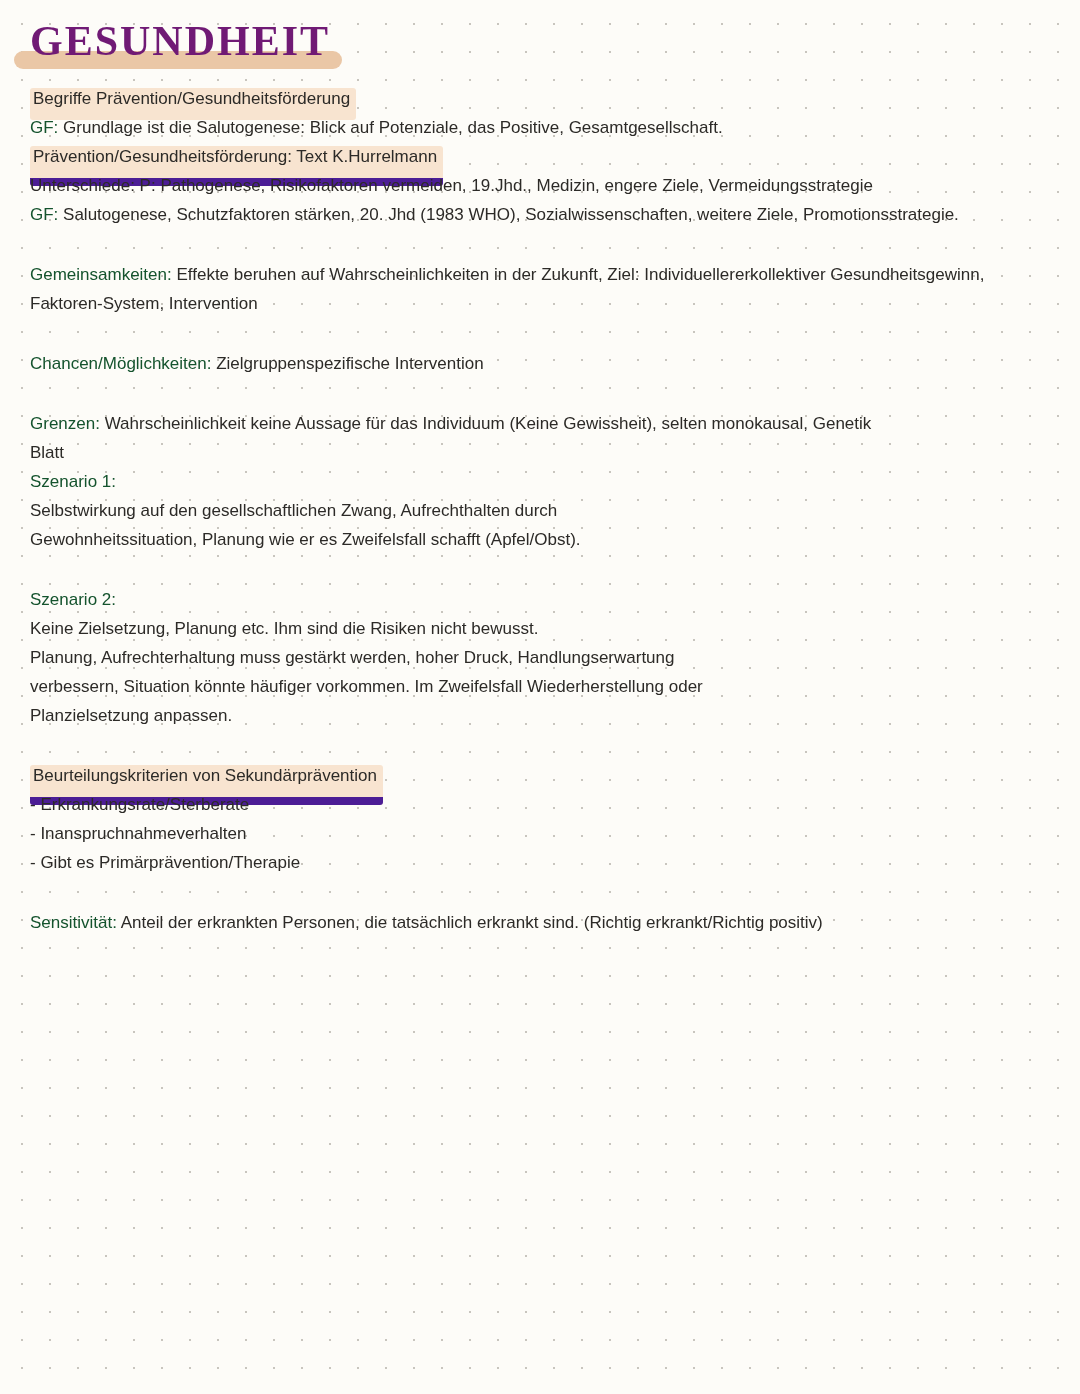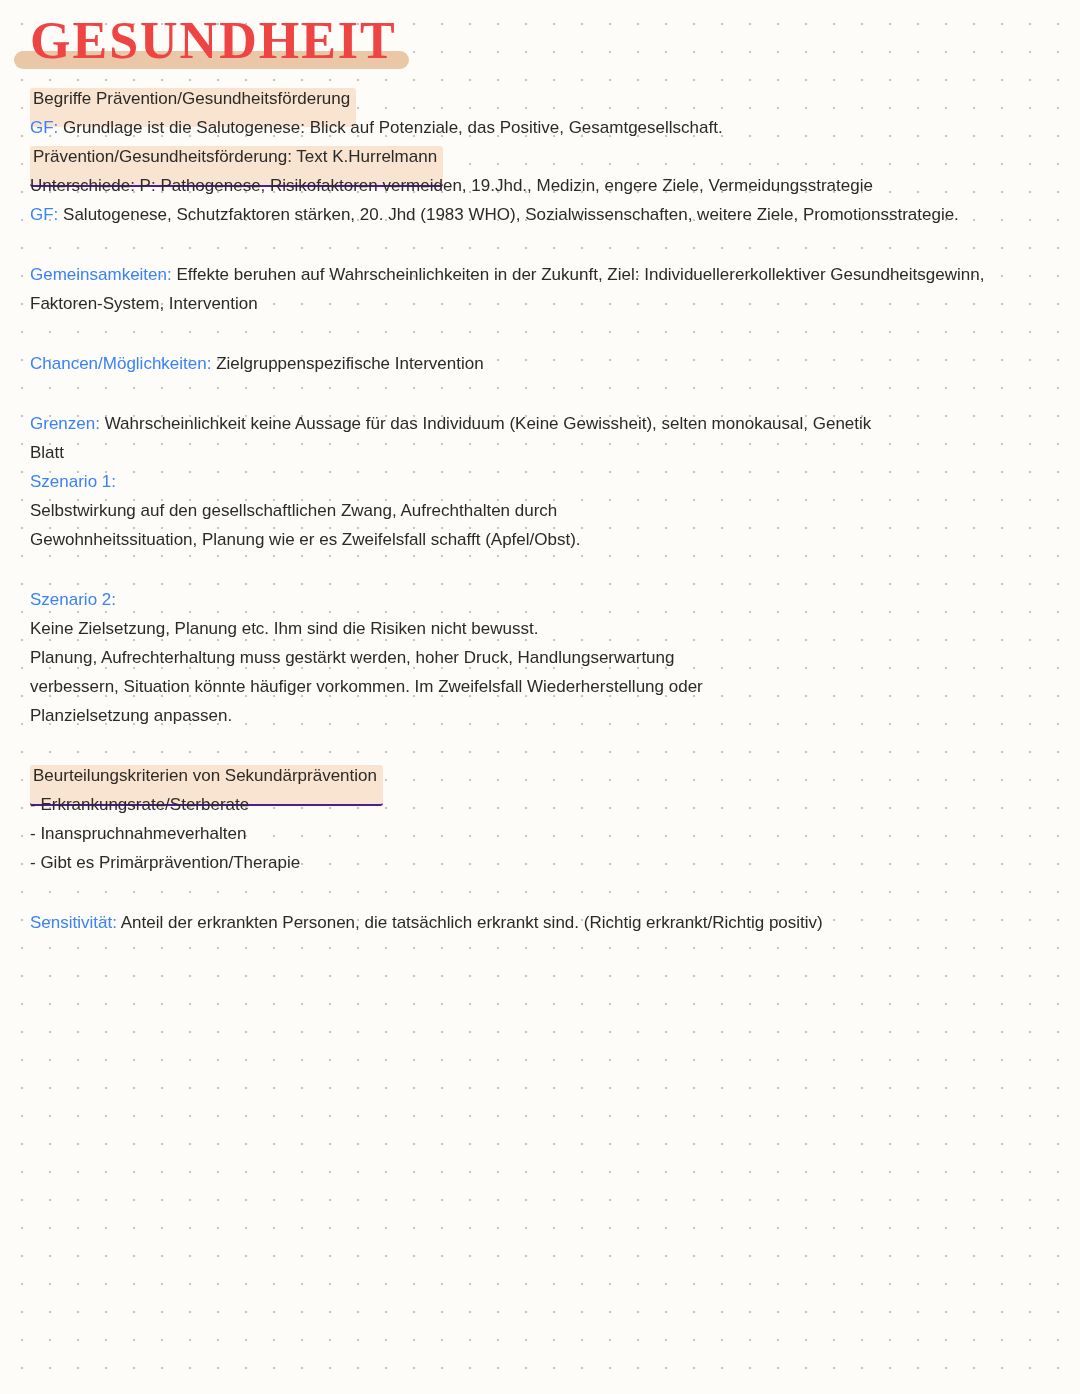--- a/index.html
+++ b/index.html
@@ -12,40 +12,40 @@
     font-family: "Liberation Sans", sans-serif;
     color: #2c2a27;
     overflow: hidden;
   }
   .page { padding: 14px 20px 0 30px; }
 
   .title-wrap { position: relative; display: inline-block; margin: 4px 0 20px 0; }
   .title {
     font-family: "Liberation Serif", serif;
     font-weight: 700;
-    font-size: 52px;
+    font-size: 42px;
     line-height: 46px;
     letter-spacing: 2px;
-    color: #ef4444;
+    color: #701a75;
     position: relative;
     z-index: 1;
   }
   .title-bar {
     position: absolute;
     left: -16px; right: -12px; bottom: -5px;
     height: 18px;
     background: #eac7a6;
     border-radius: 9px;
     z-index: 0;
   }
 
   .line { font-size: 17px; line-height: 29px; min-height: 29px; white-space: nowrap; }
-  .kw  { color: #3b82f6; }
-  .hl  { background: #f8e4d0; padding: 1px 6px 19px 3px; border-radius: 3px; }
-  .hl.ul { border-bottom: 2px solid #4c1d95; margin-top: 22px; }
+  .kw  { color: #14532d; }
+  .hl  { background: #f8e4d0; padding: 1px 6px 12px 3px; border-radius: 3px; }
+  .hl.ul { border-bottom: 8px solid #4c1d95; margin-top: 22px; }
   .mt  { margin-top: 31px; }
 </style>
 </head>
 <body>
 
 <div class="page">
 
   <div class="title-wrap">
     <div class="title-bar"></div>
     <h1 class="title">GESUNDHEIT</h1>

